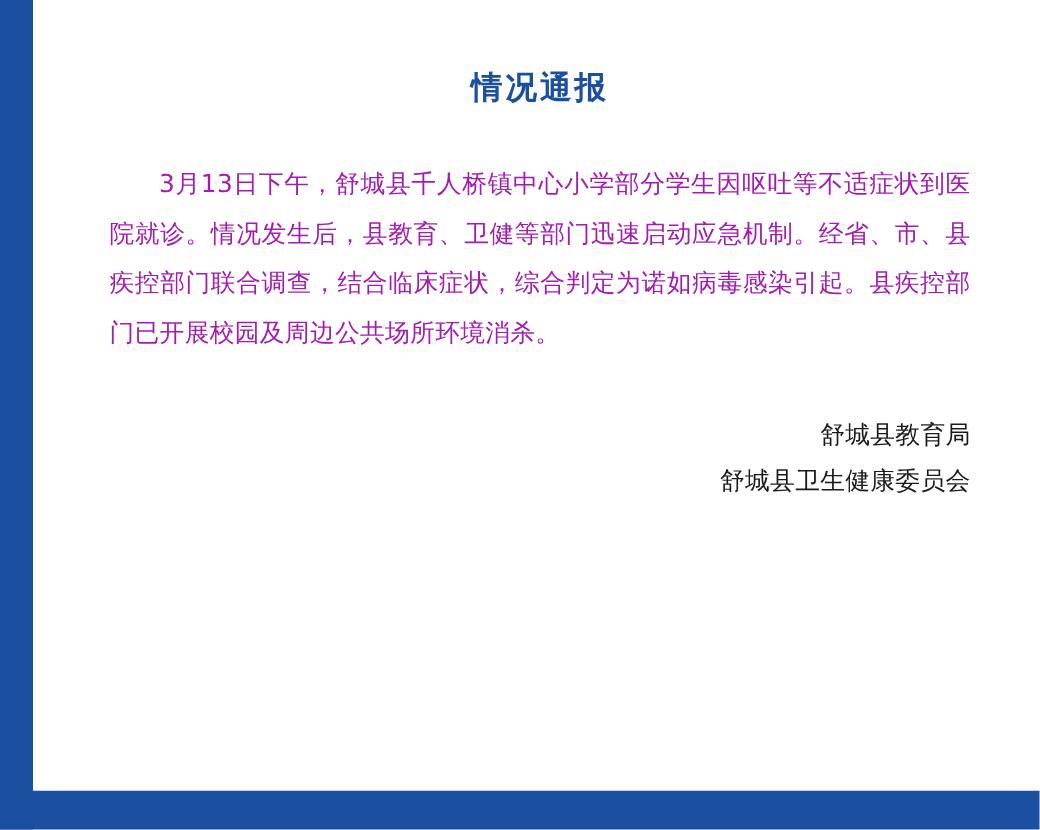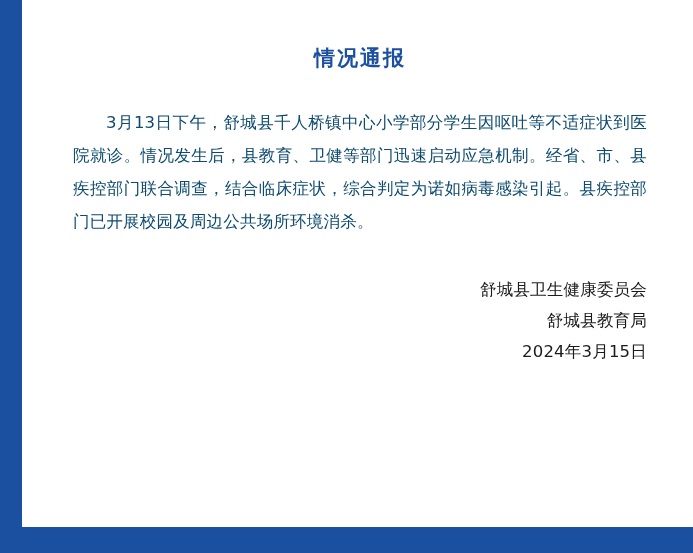--- a/index.html
+++ b/index.html
@@ -66,21 +66,21 @@
   .doc-title {
     text-align: center;
     color: #1b4fa0;
     font-size: 21px;
     font-weight: bold;
     letter-spacing: 2px;
     margin: 0 0 34px 0;
     font-family: "DejaVu Sans", "Liberation Sans", sans-serif;
   }
   .para {
-    color: #0c4a6e;
+    color: #a21caf;
     font-size: 16.5px;
     line-height: 33px;
     text-align: justify;
     text-justify: inter-ideograph;
     text-indent: 2em;
     margin: 0 0 26px 0;
     font-family: "DejaVu Sans", "Liberation Sans", sans-serif;
     letter-spacing: 0.2px;
   }
   .signature-block {
@@ -106,19 +106,18 @@
   <div class="bottom-band-inner"></div>
 
   <div class="content">
 
     <h1 class="doc-title">情况通报</h1>
 
     <p class="para">3月13日下午，舒城县千人桥镇中心小学部分学生因呕吐等不适症状到医院就诊。情况发生后，县教育、卫健等部门迅速启动应急机制。经省、市、县疾控部门联合调查，结合临床症状，综合判定为诺如病毒感染引起。县疾控部门已开展校园及周边公共场所环境消杀。</p>
 
 
     <div class="signature-block">
+      <div class="sign-line">舒城县教育局</div>
       <div class="sign-line">舒城县卫生健康委员会</div>
-      <div class="sign-line">舒城县教育局</div>
-      <div class="sign-line">2024年3月15日</div>
     </div>
 
   </div>
 </div>
 
 </body></html>

